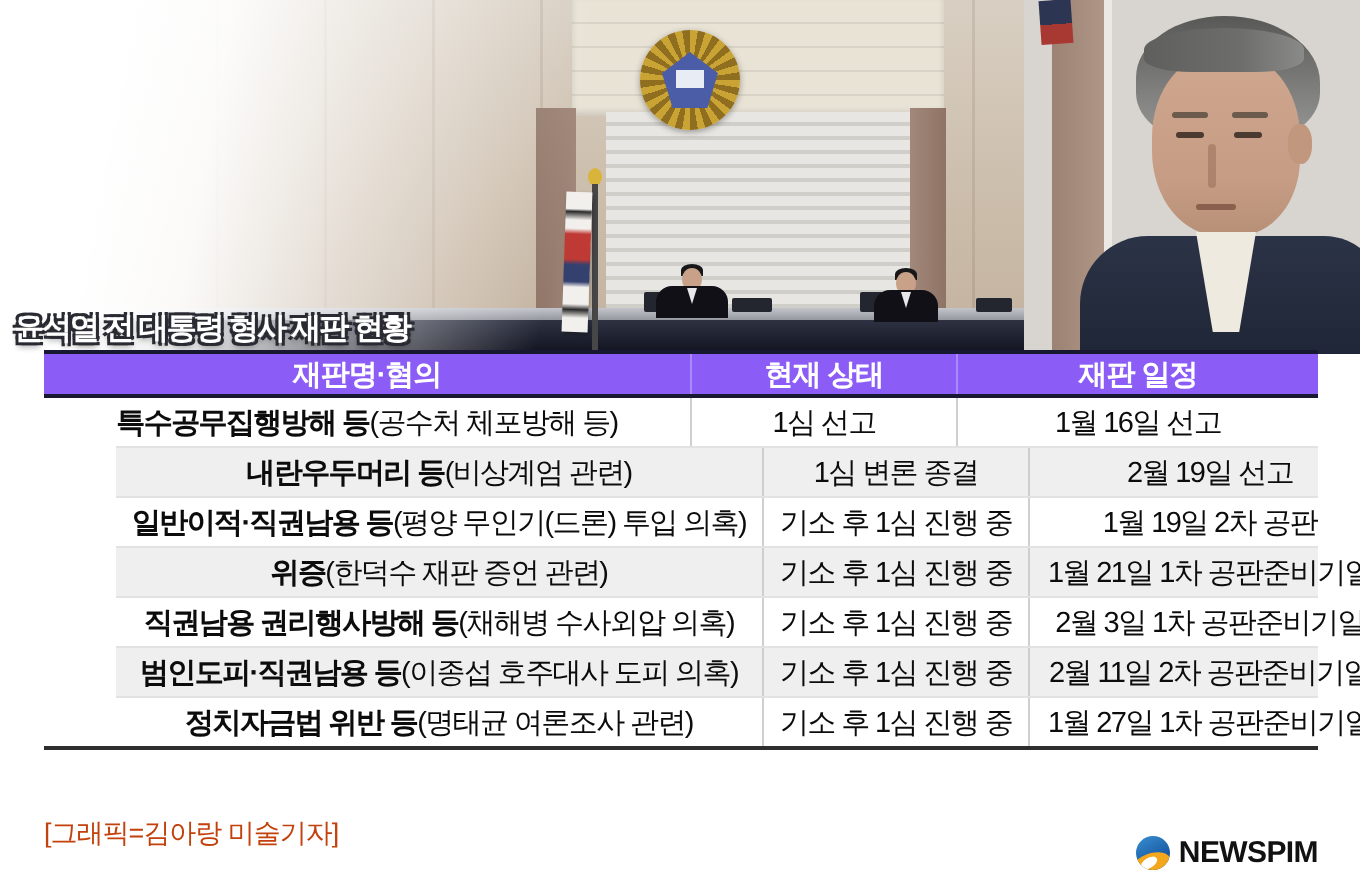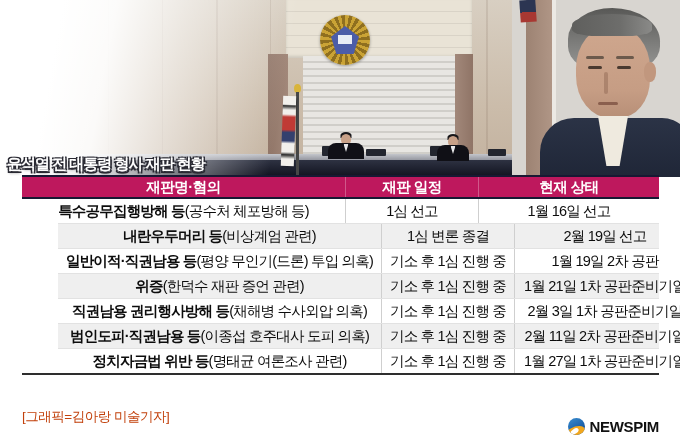--- a/index.html
+++ b/index.html
@@ -51,21 +51,21 @@
   .portrait .suit{position:absolute;left:28px;top:118px;width:152px;height:60px;border-radius:34px 30px 0 0;background:linear-gradient(180deg,#2b3346,#1f2637);}
   .portrait .collar{position:absolute;left:86px;top:116px;width:30px;height:50px;background:#efeadf;clip-path:polygon(0 0,100% 0,72% 100%,28% 100%);}
   .portrait .neck{position:absolute;left:88px;top:108px;width:26px;height:14px;background:#c1977e;}
 
   .fade{position:absolute;inset:0;background:linear-gradient(100deg,#ffffff 0px,#ffffff 62px,rgba(255,255,255,.93) 115px,rgba(255,255,255,.55) 185px,rgba(255,255,255,0) 295px);}
   .title{position:absolute;left:7px;top:131px;font-size:15px;font-weight:800;letter-spacing:-1px;color:#fff;
     text-shadow:-1.5px -1.5px 0 #2a2a33,1.5px -1.5px 0 #2a2a33,-1.5px 1.5px 0 #2a2a33,1.5px 1.5px 0 #2a2a33,0 2px 3px rgba(0,0,0,.45);margin-top:24px;}
 
   
   .table{position:absolute;left:22px;top:175px;width:637px;}
-  .thead{display:grid;grid-template-columns:323px 133px 181px;height:20px;background:#be185d;border-top:2px solid #181832;border-bottom:2px solid #181832;}
+  .thead{display:grid;grid-template-columns:323px 133px 181px;height:20px;background:#8b5cf6;border-top:2px solid #181832;border-bottom:2px solid #181832;}
   .thead .hcell{display:flex;align-items:center;justify-content:center;color:#fff;font-weight:700;font-size:14.5px;letter-spacing:-0.5px;}
   .thead .hcell + .hcell{border-left:1px solid rgba(255,255,255,.28);}
   .tbody{border-bottom:2px solid #2e2e2e;}
   .trow{display:grid;grid-template-columns:323px 133px 181px;height:24px;background:#fff;}
   .trow:nth-child(even){background:#efefef;}
   .trow + .trow{border-top:1px solid #e2e2e2;margin-left:36px;}
   .cell{display:flex;align-items:center;justify-content:center;font-size:14.5px;letter-spacing:-0.8px;color:#0c0c0c;white-space:nowrap;overflow:hidden;}
   .cell + .cell{border-left:1px solid #cfcfcf;}
   .cell .b{font-weight:800;}
   .cell .d{font-weight:400;}
@@ -140,22 +140,22 @@
       <div class="collar"></div>
     </div>
 
     <div class="fade"></div>
     <div class="title">윤석열 전 대통령 형사 재판 현황</div>
   </div>
 
   <div class="table">
     <div class="thead">
       <div class="hcell">재판명·혐의</div>
+      <div class="hcell">현재 상태</div>
       <div class="hcell">재판 일정</div>
-      <div class="hcell">현재 상태</div>
     </div>
     <div class="tbody">
 
       <div class="trow">
         <div class="cell">
             <span class="b">특수공무집행방해 등</span>
             <span class="d">(공수처 체포방해 등)</span>
           </div>
         <div class="cell">1심 선고</div>
         <div class="cell">1월 16일 선고</div>

